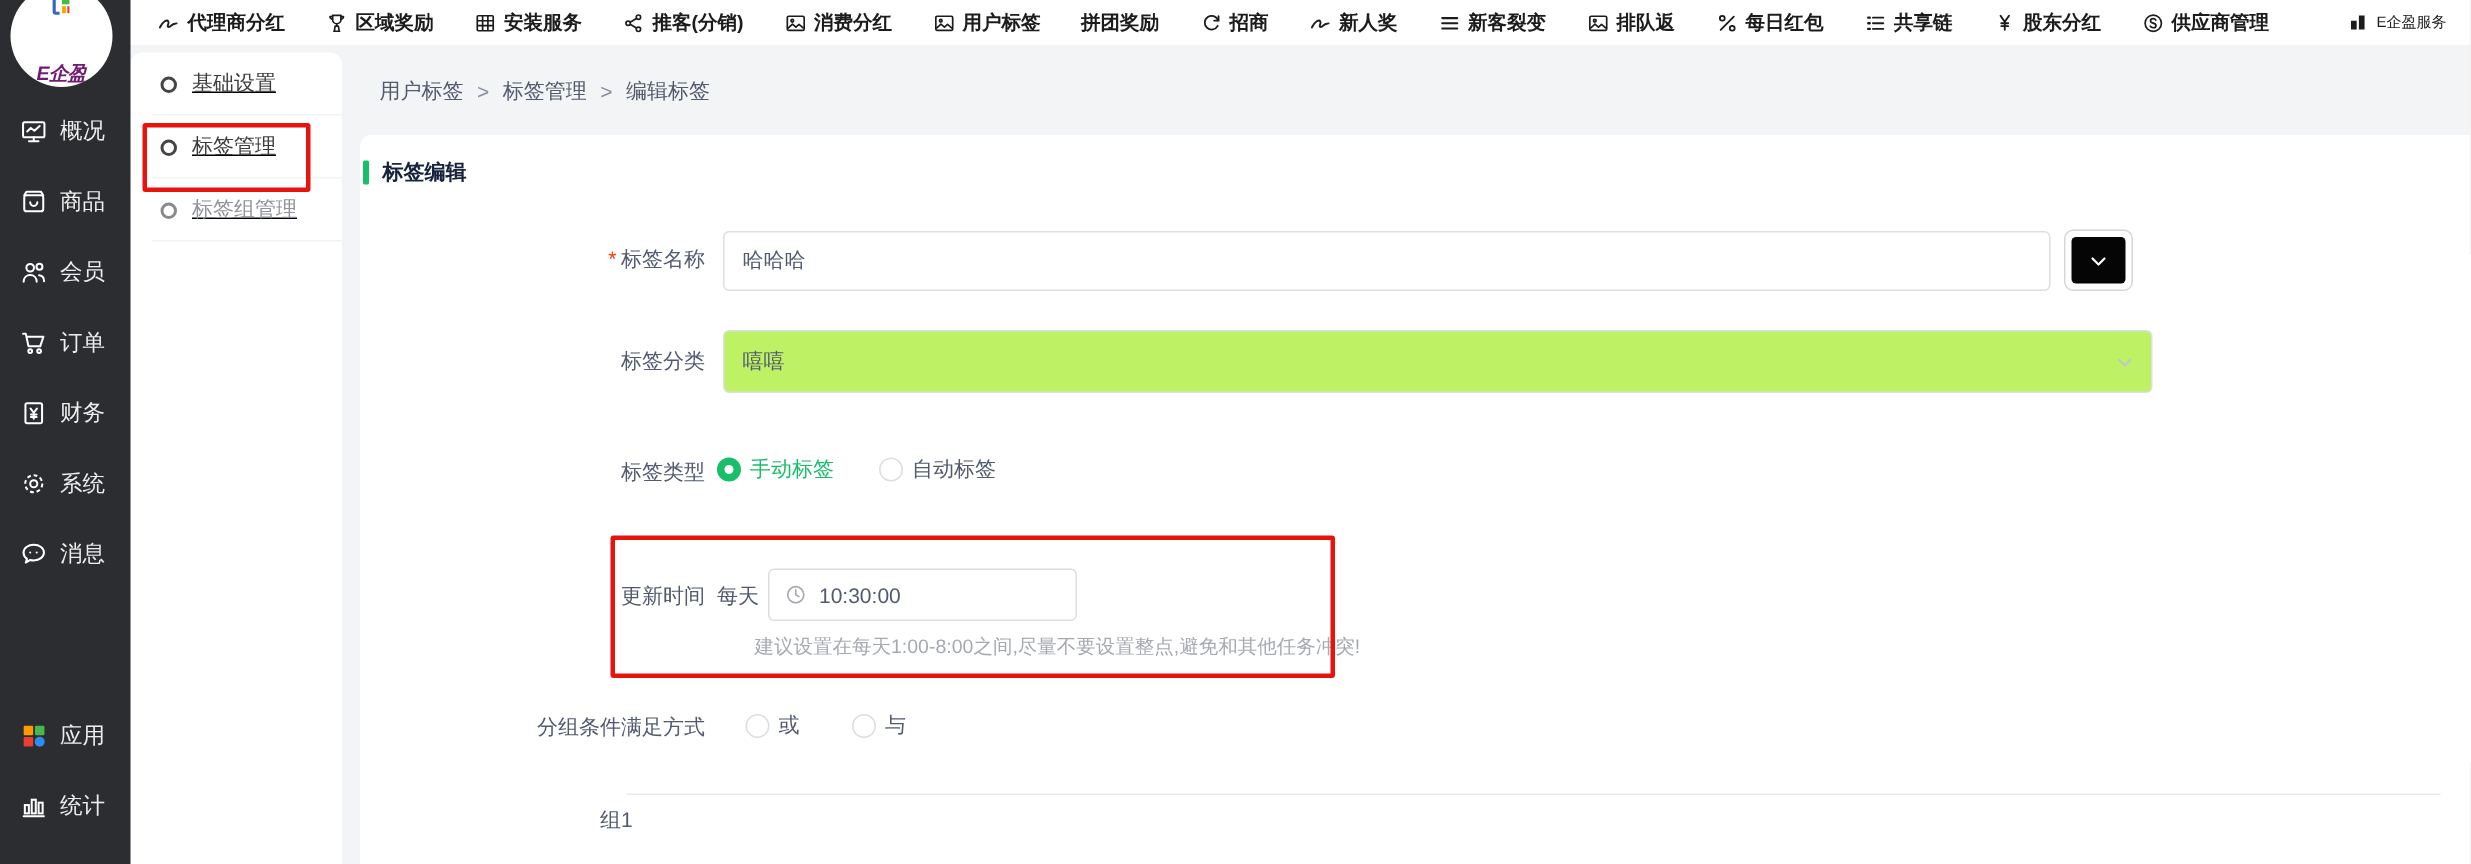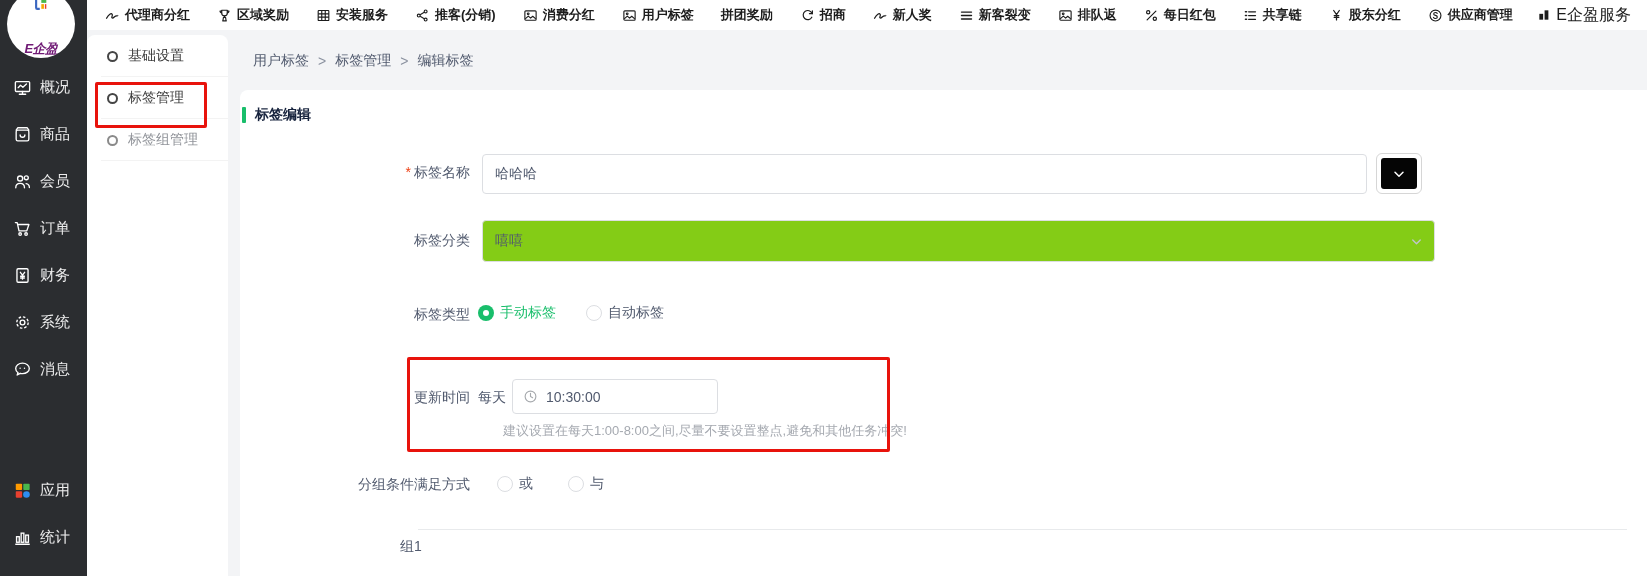--- a/index.html
+++ b/index.html
@@ -23,25 +23,25 @@
   .side-list{position:absolute;top:74px;left:13px;display:flex;flex-direction:column;gap:21px;}
   .side-bottom{position:absolute;bottom:26px;left:13px;display:flex;flex-direction:column;gap:21px;}
   .side-item{display:flex;align-items:center;gap:8px;color:#ededed;font-size:15px;height:26px;cursor:pointer;white-space:nowrap;}
   .side-item .icn{width:19px;height:19px;color:#fff;flex:none;}
 
   
   .topbar{position:absolute;left:87px;top:0;right:0;height:30px;background:#fff;display:flex;align-items:center;
     gap:13px;padding:0 16px 0 18px;z-index:5;}
   .nav-item{display:flex;align-items:center;gap:5px;font-size:13px;font-weight:700;color:#1c1c1c;white-space:nowrap;cursor:pointer;}
   .nav-item .icn{width:15px;height:15px;color:#1c1c1c;flex:none;}
-  .topnav-right{margin-left:auto;display:flex;align-items:center;gap:5px;font-size:16px;font-weight:400;color:#1c1c1c;white-space:nowrap;cursor:pointer;}
+  .topnav-right{margin-left:auto;display:flex;align-items:center;gap:5px;font-size:10px;font-weight:400;color:#1c1c1c;white-space:nowrap;cursor:pointer;}
   .topnav-right .icn{width:14px;height:14px;color:#1c1c1c;}
 
   
-  .submenu{position:absolute;left:87px;top:35px;bottom:0;width:141px;background:#fff;border-radius:8px 8px 0 0;z-index:4;}
+  .submenu{position:absolute;left:87px;top:35px;bottom:0;width:141px;background:#fff;border-radius:8px 8px 0 0;z-index:4;text-decoration:underline;}
   .sub-item{height:42px;display:flex;align-items:center;gap:10px;padding-left:20px;font-size:14px;color:#909399;cursor:pointer;position:relative;}
   .sub-item::after{content:"";position:absolute;left:14px;right:0;bottom:0;border-bottom:1px solid #f3f3f3;}
   .sub-item .ring{width:11px;height:11px;border:2px solid #8a8a8a;border-radius:50%;flex:none;}
   .sub-item.emphasis{color:#3c3c3c;}
   .sub-item.emphasis .ring{border-color:#454545;}
 
   
   .main{position:absolute;left:228px;top:30px;right:0;bottom:0;background:#f3f4f6;}
   .breadcrumb{position:absolute;left:25px;top:22px;font-size:14px;color:var(--text);display:flex;gap:9px;align-items:center;}
   .bc-sep{color:#8a919f;}
@@ -56,21 +56,21 @@
   .req{color:#ed4014;margin-right:3px;}
   .text-input{position:absolute;border:1px solid var(--border);border-radius:4px;background:#fff;font-size:14px;
     color:var(--text);padding:0 12px;outline:none;font-family:inherit;}
   .inp-name{left:242px;top:64px;width:885px;height:40px;}
   .btn-black-wrap{position:absolute;left:1136px;top:63px;width:46px;height:41px;border:1px solid #d6d6d6;border-radius:6px;
     background:#fff;display:flex;align-items:center;justify-content:center;cursor:pointer;}
   .btn-black{width:36px;height:31px;background:#050505;border-radius:3px;display:flex;align-items:center;justify-content:center;}
   .btn-black .icn{width:16px;height:16px;color:#fff;}
 
   .select-box{position:absolute;left:242px;top:130px;width:953px;height:42px;border:1px solid var(--border);border-radius:4px;
-    background:#84cc16;display:flex;align-items:center;padding:0 30px 0 12px;font-size:14px;color:var(--text);cursor:pointer;}
+    background:#bef264;display:flex;align-items:center;padding:0 30px 0 12px;font-size:14px;color:var(--text);cursor:pointer;}
   .select-box .chev{position:absolute;right:10px;width:15px;height:15px;color:#c0c4cc;}
 
   .radio-row{position:absolute;display:flex;align-items:center;}
   .radio-item{display:flex;align-items:center;gap:6px;cursor:pointer;}
   .rdo{width:16px;height:16px;border-radius:50%;border:1px solid var(--border);background:#fff;position:relative;flex:none;}
   .rdo.on{border:none;background:var(--green);}
   .rdo.on::after{content:"";position:absolute;left:5px;top:5px;width:6px;height:6px;border-radius:50%;background:#fff;}
   .rlabel{font-size:14px;color:var(--text);}
   .rlabel.sel{color:var(--green);}
 

